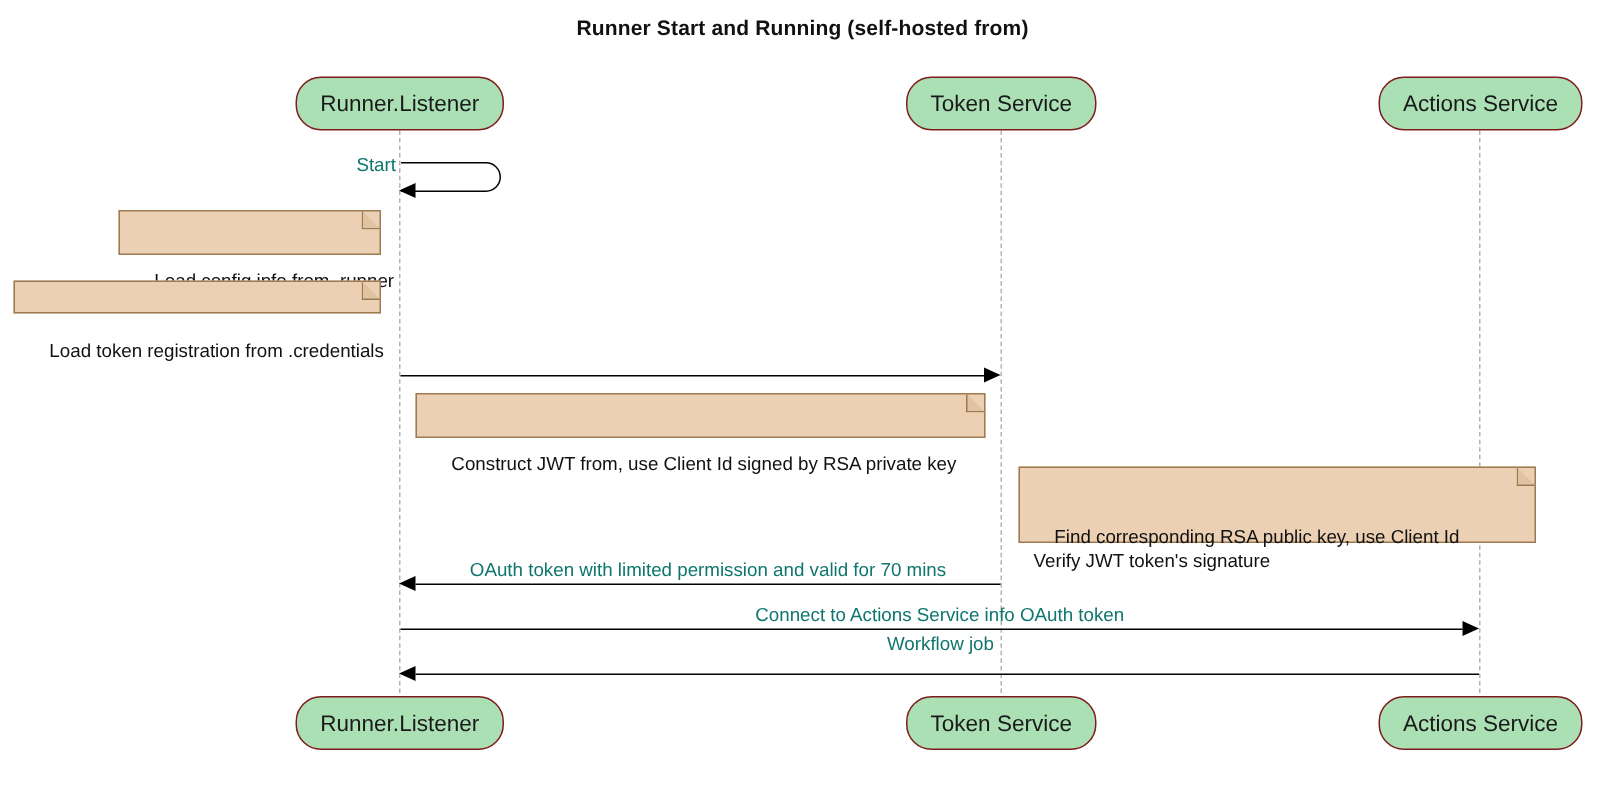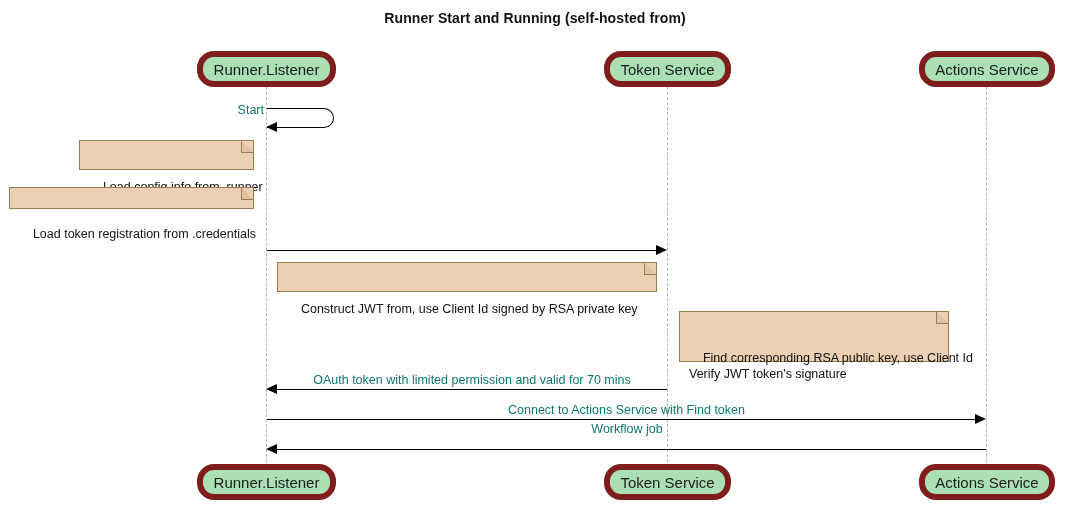--- a/index.html
+++ b/index.html
@@ -37,21 +37,21 @@
     position: absolute;
     width: 0;
     border-left: 1px dashed #b3b3b3;
   }
   
   .participant {
     position: absolute;
     height: 36px;
     border-radius: 17px;
     background: #abdfb4;
-    border: 6px solid #7f1d1d;
+    border: 1px solid #7f1d1d;
     display: flex;
     align-items: center;
     justify-content: center;
     box-sizing: border-box;
     font-size: 15px;
     color: #1a1a1a;
     white-space: nowrap;
   }
   
   .note {
@@ -147,31 +147,31 @@
   </div>
 
   <div class="msg-line" style="left:267px; top:250px; width:389px;"></div>
   <div class="arrow-head arrow-right" style="left:656px; top:245px;"></div>
 
   <div class="note" style="left:277px; top:262px; width:380px; height:30px;">
     <span class="fold"></span>
     <span>Construct JWT from, use Client Id signed by RSA private key</span>
   </div>
 
-  <div class="note" style="left:679px; top:311px; width:270px; height:51px;">
+  <div class="note" style="left:679px; top:311px; width:345px; height:51px;">
     <span class="fold"></span>
     <span>Find corresponding RSA public key, use Client Id
 Verify JWT token's signature</span>
   </div>
 
   <div class="msg-label" style="left:277px; top:373px; width:390px;">OAuth token with limited permission and valid for 70 mins</div>
   <div class="msg-line" style="left:277px; top:389px; width:390px;"></div>
   <div class="arrow-head arrow-left" style="left:266px; top:384px;"></div>
 
-  <div class="msg-label" style="left:267px; top:403px; width:719px;">Connect to Actions Service with Find token</div>
+  <div class="msg-label" style="left:267px; top:403px; width:719px;">Connect to Actions Service info OAuth token</div>
   <div class="msg-line" style="left:267px; top:419px; width:708px;"></div>
   <div class="arrow-head arrow-right" style="left:975px; top:414px;"></div>
 
   <div class="msg-label" style="left:277px; top:422px; width:700px;">Workflow job</div>
   <div class="msg-line" style="left:277px; top:449px; width:709px;"></div>
   <div class="arrow-head arrow-left" style="left:266px; top:444px;"></div>
 
   <div class="participant" style="left:197px; top:464px; width:139px;">
     <span>Runner.Listener</span>
   </div>

